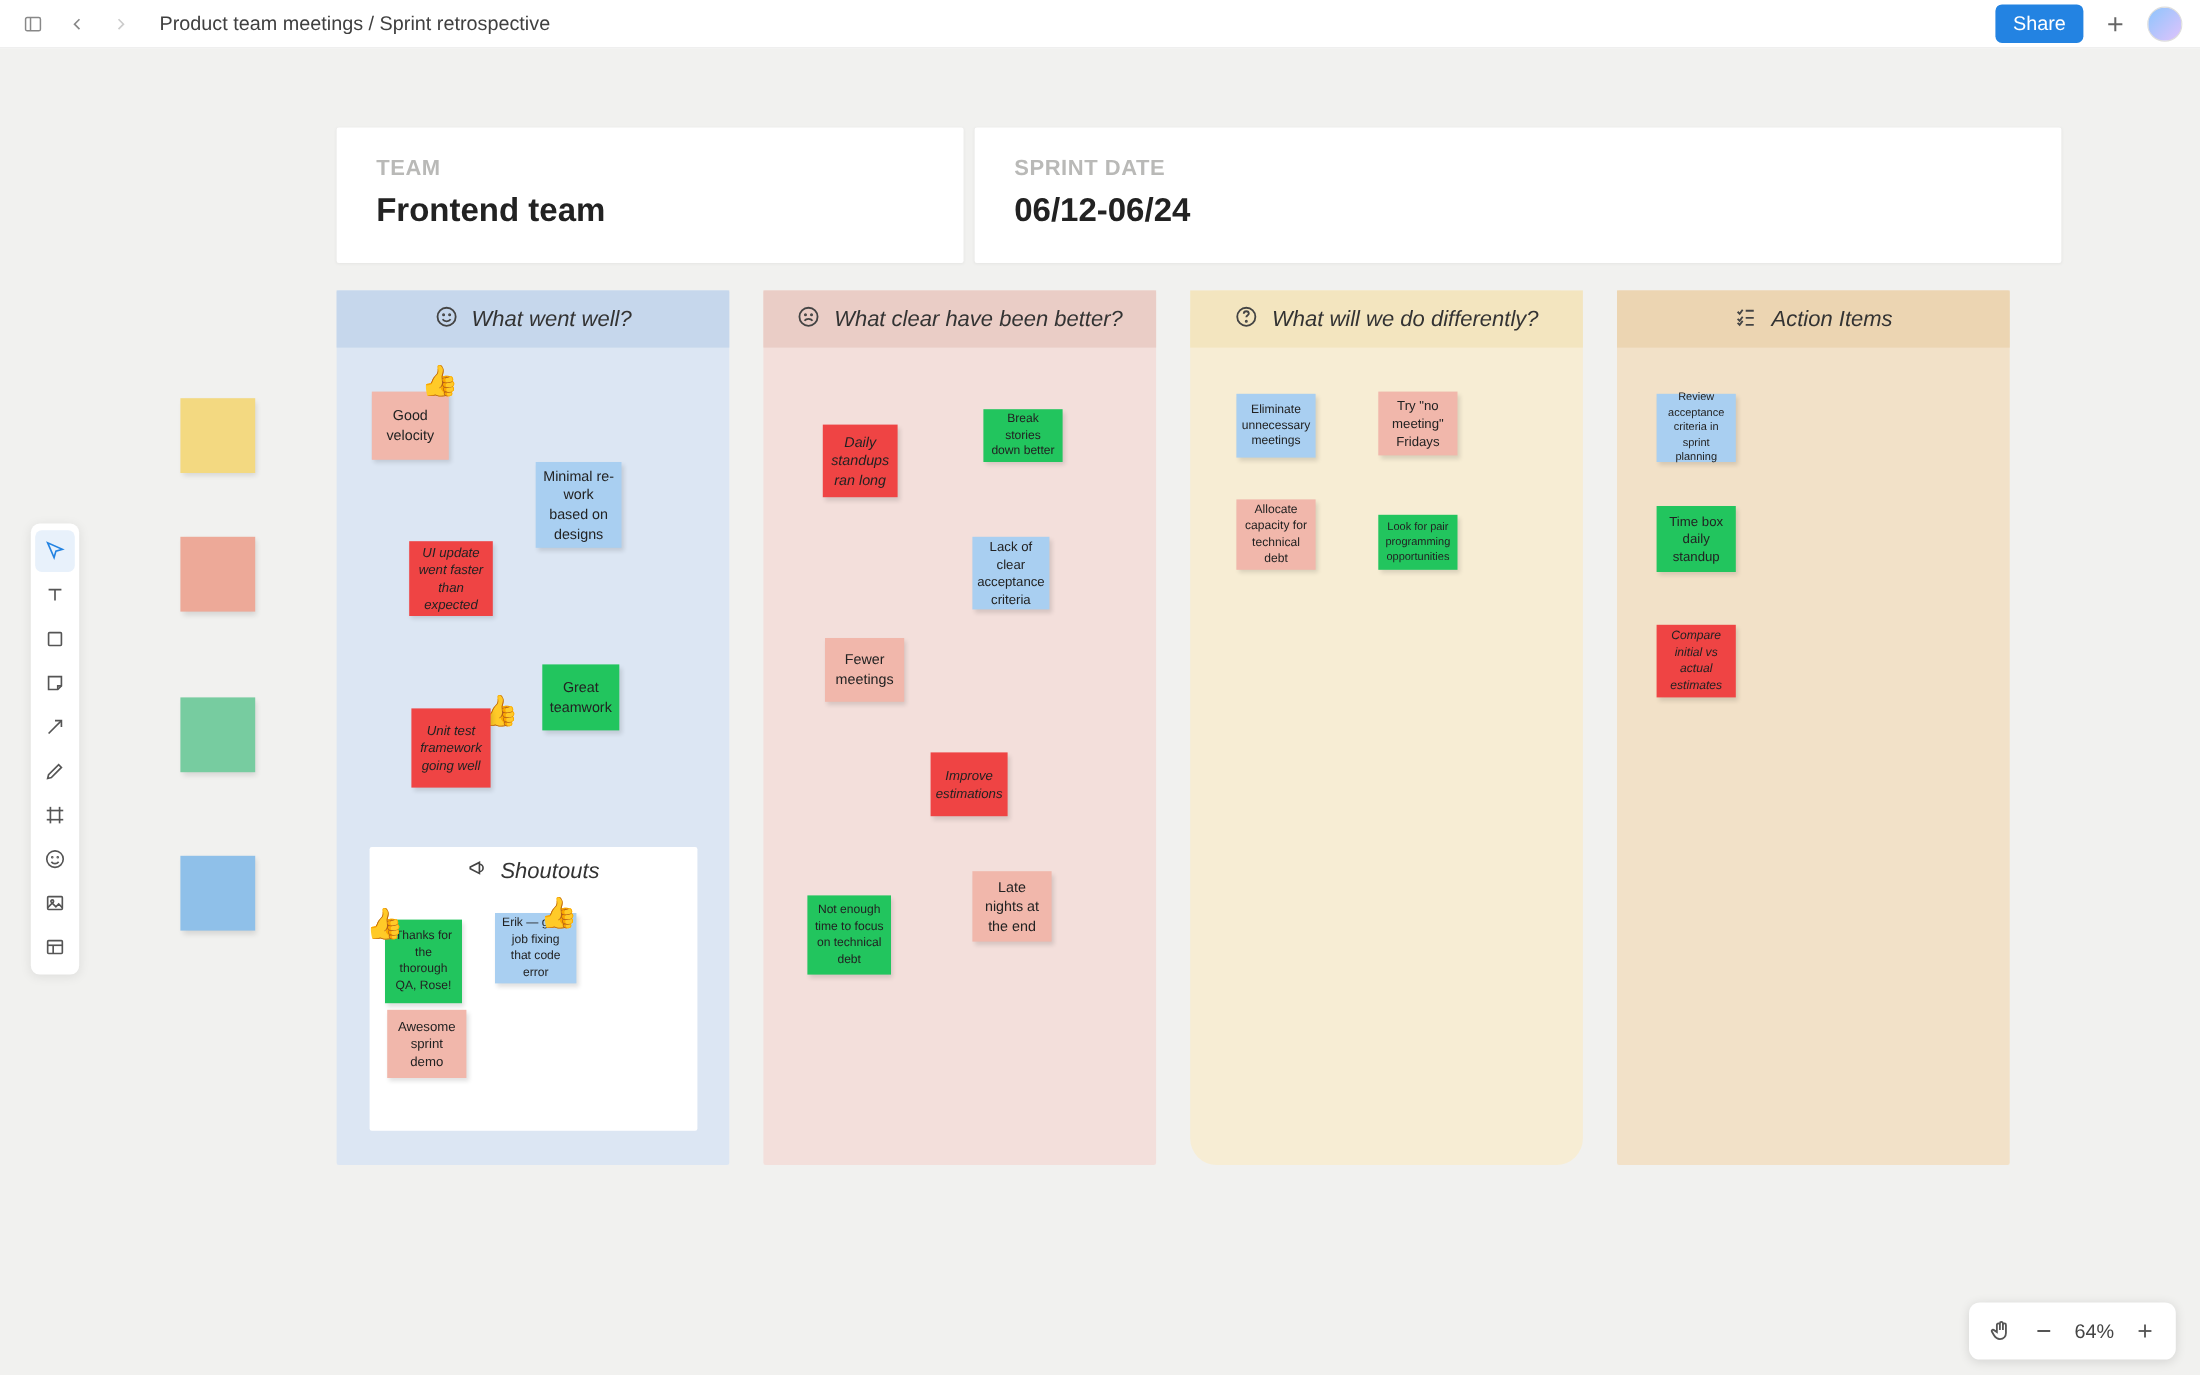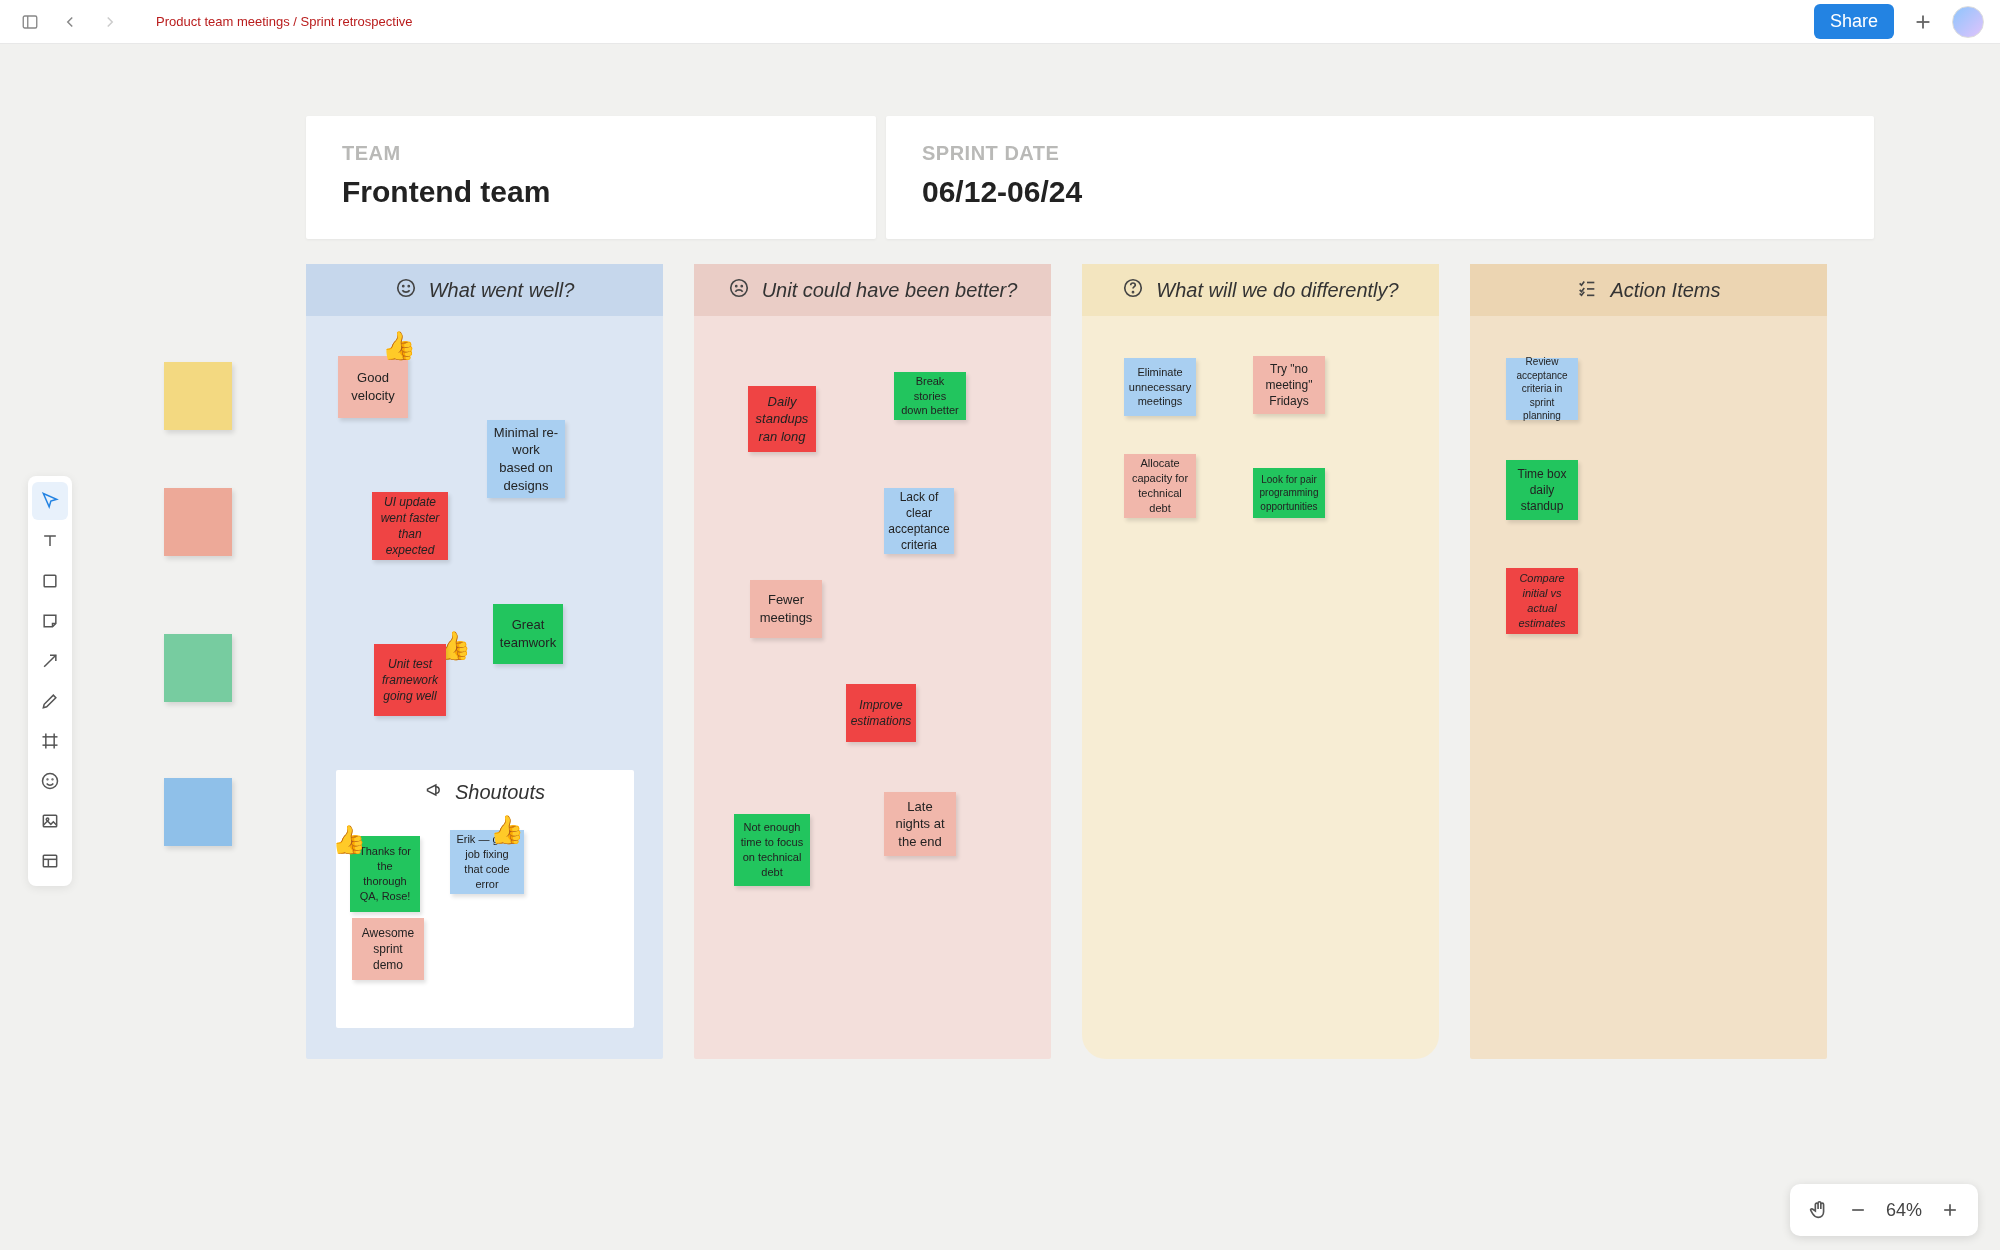--- a/index.html
+++ b/index.html
@@ -3,21 +3,21 @@
 <meta charset="utf-8">
 <style>
 * { box-sizing: border-box; margin: 0; padding: 0; }
 html, body { width: 2000px; height: 1250px; overflow: hidden; font-family: -apple-system, BlinkMacSystemFont, "Segoe UI", Helvetica, Arial, sans-serif; background: #fff; }
 
 
 .topbar { height: 44px; display: flex; align-items: center; padding: 0 16px; border-bottom: 1px solid #e8e8e8; }
 .topbar-left { display: flex; align-items: center; gap: 12px; }
 .icon-btn { width: 28px; height: 28px; display: flex; align-items: center; justify-content: center; color: #888; cursor: pointer; border-radius: 4px; }
 .icon-btn svg { width: 18px; height: 18px; }
-.breadcrumb { color: #b91c1c; font-size: 13px; margin-left: 20px; }
+.breadcrumb { color: #404040; font-size: 18px; margin-left: 9px; }
 .topbar-right { margin-left: auto; display: flex; align-items: center; gap: 14px; }
 .share-btn { background: #2383e2; color: #fff; border: none; border-radius: 6px; padding: 7px 16px; font-size: 18px; cursor: pointer; }
 .plus-btn { width: 30px; height: 30px; display: flex; align-items: center; justify-content: center; color: #666; cursor: pointer; font-size: 24px; }
 .avatar { width: 32px; height: 32px; border-radius: 50%; background: linear-gradient(135deg,#8ec5fc,#e0c3fc); border: 1px solid #ddd; }
 
 
 .canvas { position: absolute; top: 44px; left: 0; right: 0; bottom: 0; background: #f1f1ef; }
 
 
 .left-toolbar { position: absolute; left: 28px; top: 432px; width: 44px; background: #fff; border-radius: 8px; box-shadow: 0 2px 10px rgba(0,0,0,0.08); padding: 6px 0; display: flex; flex-direction: column; align-items: center; gap: 2px; }
@@ -233,21 +233,21 @@
     </div>
 
   <div class="board-item col col-red" style="left:694px; top:220px; width:357px; height:795px;">
     <div class="col-header">
       <span><svg viewBox="0 0 24 24" fill="none" stroke="currentColor" stroke-width="1.8">
             <circle cx="12" cy="12" r="9"></circle>
             <circle cx="9" cy="10" r="0.6" fill="currentColor"></circle>
             <circle cx="15" cy="10" r="0.6" fill="currentColor"></circle>
             <path d="M8 16c1-1.4 2.5-2 4-2s3 0.6 4 2"></path>
           </svg></span>
-      <span class="col-title">Unit could have been better?</span>
+      <span class="col-title">What clear have been better?</span>
     </div>
   </div>
   <div class="sticky sticky-green" style="left:748px; top:342px; width:68px; height:66px;">
       <span>Daily standups ran long</span>
     </div>
   <div class="sticky sticky-yellow" style="left:894px; top:328px; width:72px; height:48px; font-size:11px;">
       <span>Break stories down better</span>
     </div>
   <div class="sticky sticky-blue" style="left:884px; top:444px; width:70px; height:66px; font-size:12px;">
       <span>Lack of clear acceptance criteria</span>

